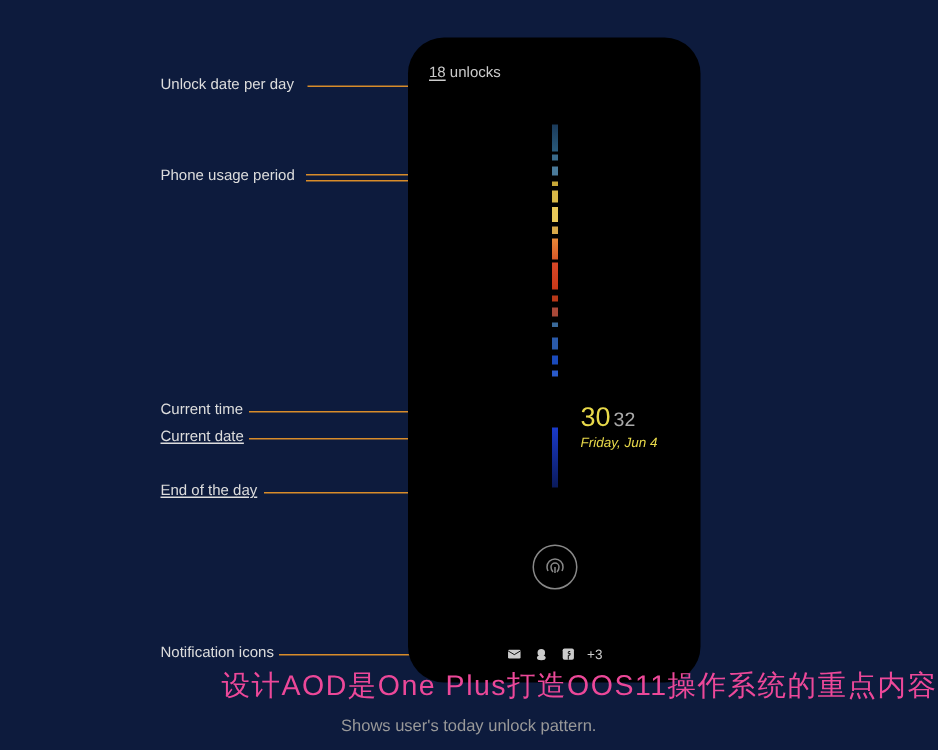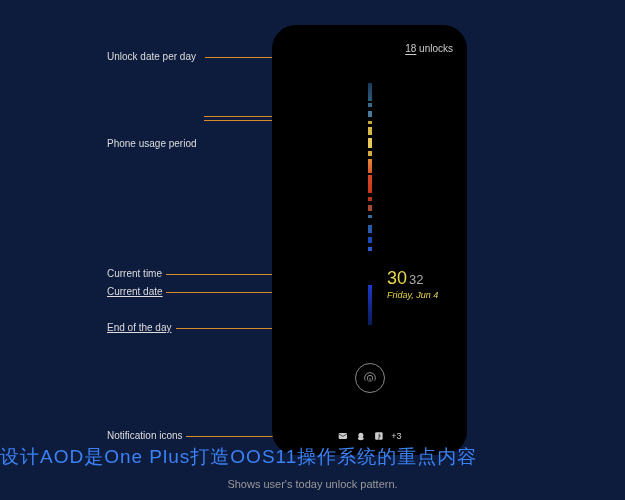--- a/index.html
+++ b/index.html
@@ -16,21 +16,21 @@
       position: absolute;
       left: 272px;
       top: 25px;
       width: 195px;
       height: 430px;
       background: #000;
       border-radius: 24px;
       padding: 18px 14px;
     }
     .unlock-count {
-      text-align: right;
+      text-align: left;
       font-size: 10px;
       color: #ccc;
     }
     .unlock-count .num {
       text-decoration: underline;
       text-underline-offset: 2px;
     }
     .timeline {
       position: absolute;
       left: 50%;
@@ -104,42 +104,42 @@
     .callout-line {
       position: absolute;
       height: 1px;
       background: #d88c2a;
     }
     .headline {
       position: absolute;
       bottom: 30px;
       left: 0;
       right: 0;
-      text-align: left;
+      text-align: right;
       font-size: 19px;
-      color: #3b82f6;
+      color: #ec4899;
       letter-spacing: 1px;
     }
     .subtitle {
       position: absolute;
       bottom: 10px;
       left: 0;
       right: 0;
       text-align: center;
       font-size: 11px;
       color: #999;
     }
   </style>
 </head>
 <body>
 
 <div class="callout" style="left:107px; top:51px;">Unlock date per day</div>
 <div class="callout-line" style="left:205px; top:57px; width:132px;"></div>
 
-<div class="callout" style="left:107px; top:112px;margin-top:26px;">Phone usage period</div>
+<div class="callout" style="left:107px; top:112px;">Phone usage period</div>
 <div class="callout-line" style="left:204px; top:116px; width:164px;"></div>
 <div class="callout-line" style="left:204px; top:120px; width:164px;"></div>
 
 <div class="callout" style="left:107px; top:268px;">Current time</div>
 <div class="callout-line" style="left:166px; top:274px; width:212px;"></div>
 
 <div class="callout" style="left:107px; top:286px;text-decoration:underline;">Current date</div>
 <div class="callout-line" style="left:166px; top:292px; width:212px;"></div>
 
 <div class="callout" style="left:107px; top:322px;text-decoration:underline;">End of the day</div>

